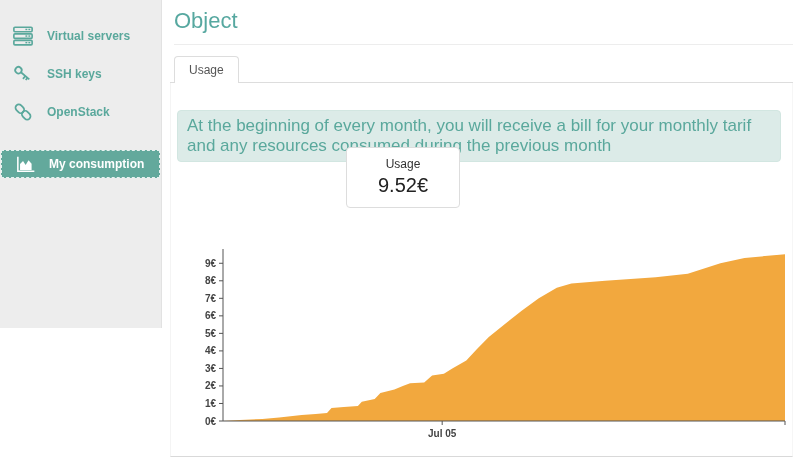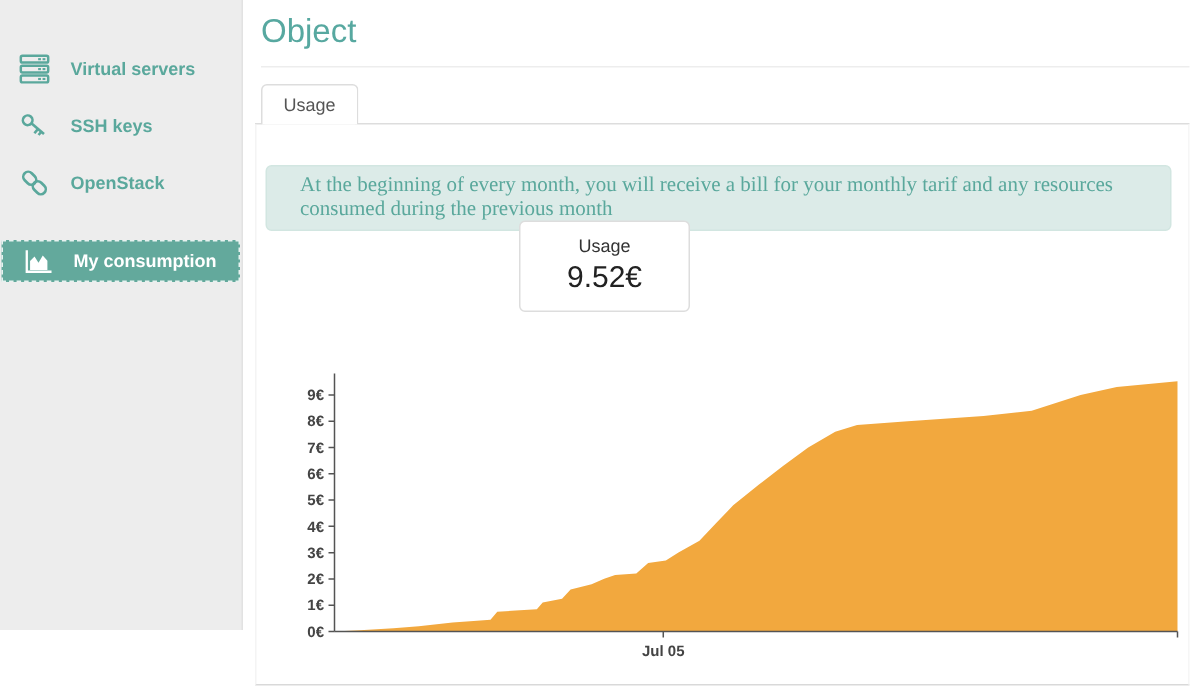--- a/index.html
+++ b/index.html
@@ -1,21 +1,21 @@
 <!DOCTYPE html>
 <html><head>
 <meta charset="utf-8">
 <style>
   * { margin:0; padding:0; box-sizing:border-box; }
   html,body { width:793px; height:459px; overflow:hidden; background:#fff;
               font-family:"Liberation Sans", sans-serif; }
 
   
-  .sidebar { position:absolute; left:0; top:0; width:162px; height:420px;
-             background:#ededed; border-right:1px solid #e2e2e2; padding-top:27px; }
+  .sidebar { position:absolute; left:0; top:0; width:162px; height:328px;
+             background:#ededed; border-right:1px solid #e2e2e2; padding-top:17px; }
   .nav-item { height:38px; display:flex; align-items:center; padding-left:12px;
               cursor:pointer; color:#5aa89c; }
   .nav-item .icon { width:22px; height:22px; display:inline-flex; align-items:center;
                     justify-content:center; flex:0 0 22px; }
   .nav-item .label { margin-left:13px; font-size:12px; font-weight:bold; color:#5aa89c; }
   .nav-item.active { height:28px; margin:19px 1px; background:#63a99c;
                      border:1px dashed rgba(255,255,255,.85); }
   .nav-item.active .label { color:#fff; }
 
   
@@ -27,23 +27,23 @@
   .tabbar { position:absolute; left:8px; right:0; top:56px; height:27px;
             border-bottom:1px solid #ddd; }
   .tab { position:absolute; left:4px; top:0; height:27px; line-height:26px; padding:0 14px;
          background:#fff; border:1px solid #ddd; border-bottom:none;
          border-radius:4px 4px 0 0; font-size:12px; color:#555; cursor:pointer; }
 
   .panel { position:absolute; left:8px; right:0; top:83px; bottom:2px;
            border-left:1px solid #f4f4f4; border-right:1px solid #f6f6f6;
            border-bottom:1px solid #d9d9d9; }
 
-  .alert { position:absolute; left:6px; right:11px; top:27px; padding:5px 22px;
+  .alert { position:absolute; left:6px; right:11px; top:27px; padding:5px 9px;
            background:#dcebe8; border:1px solid #d2e6e1; border-radius:4px;
-           color:#5aa89c; font-size:14px;font-family:Liberation Serif, serif; }
+           color:#5aa89c; font-size:17px; }
 
   .usage-card { position:absolute; left:175px; top:64px; width:114px;
                 border:1px solid #ddd; border-radius:4px; background:#fff;
                 text-align:center; padding:9px 0 10px; }
   .usage-card .card-label { font-size:12px; color:#333; margin-bottom:3px; }
   .usage-card .card-value { font-size:20px; color:#222; }
 
   .chart-wrap { position:absolute; left:26px; top:162px; width:600px; height:200px; }
   .chart-wrap svg { display:block; }
 </style>

